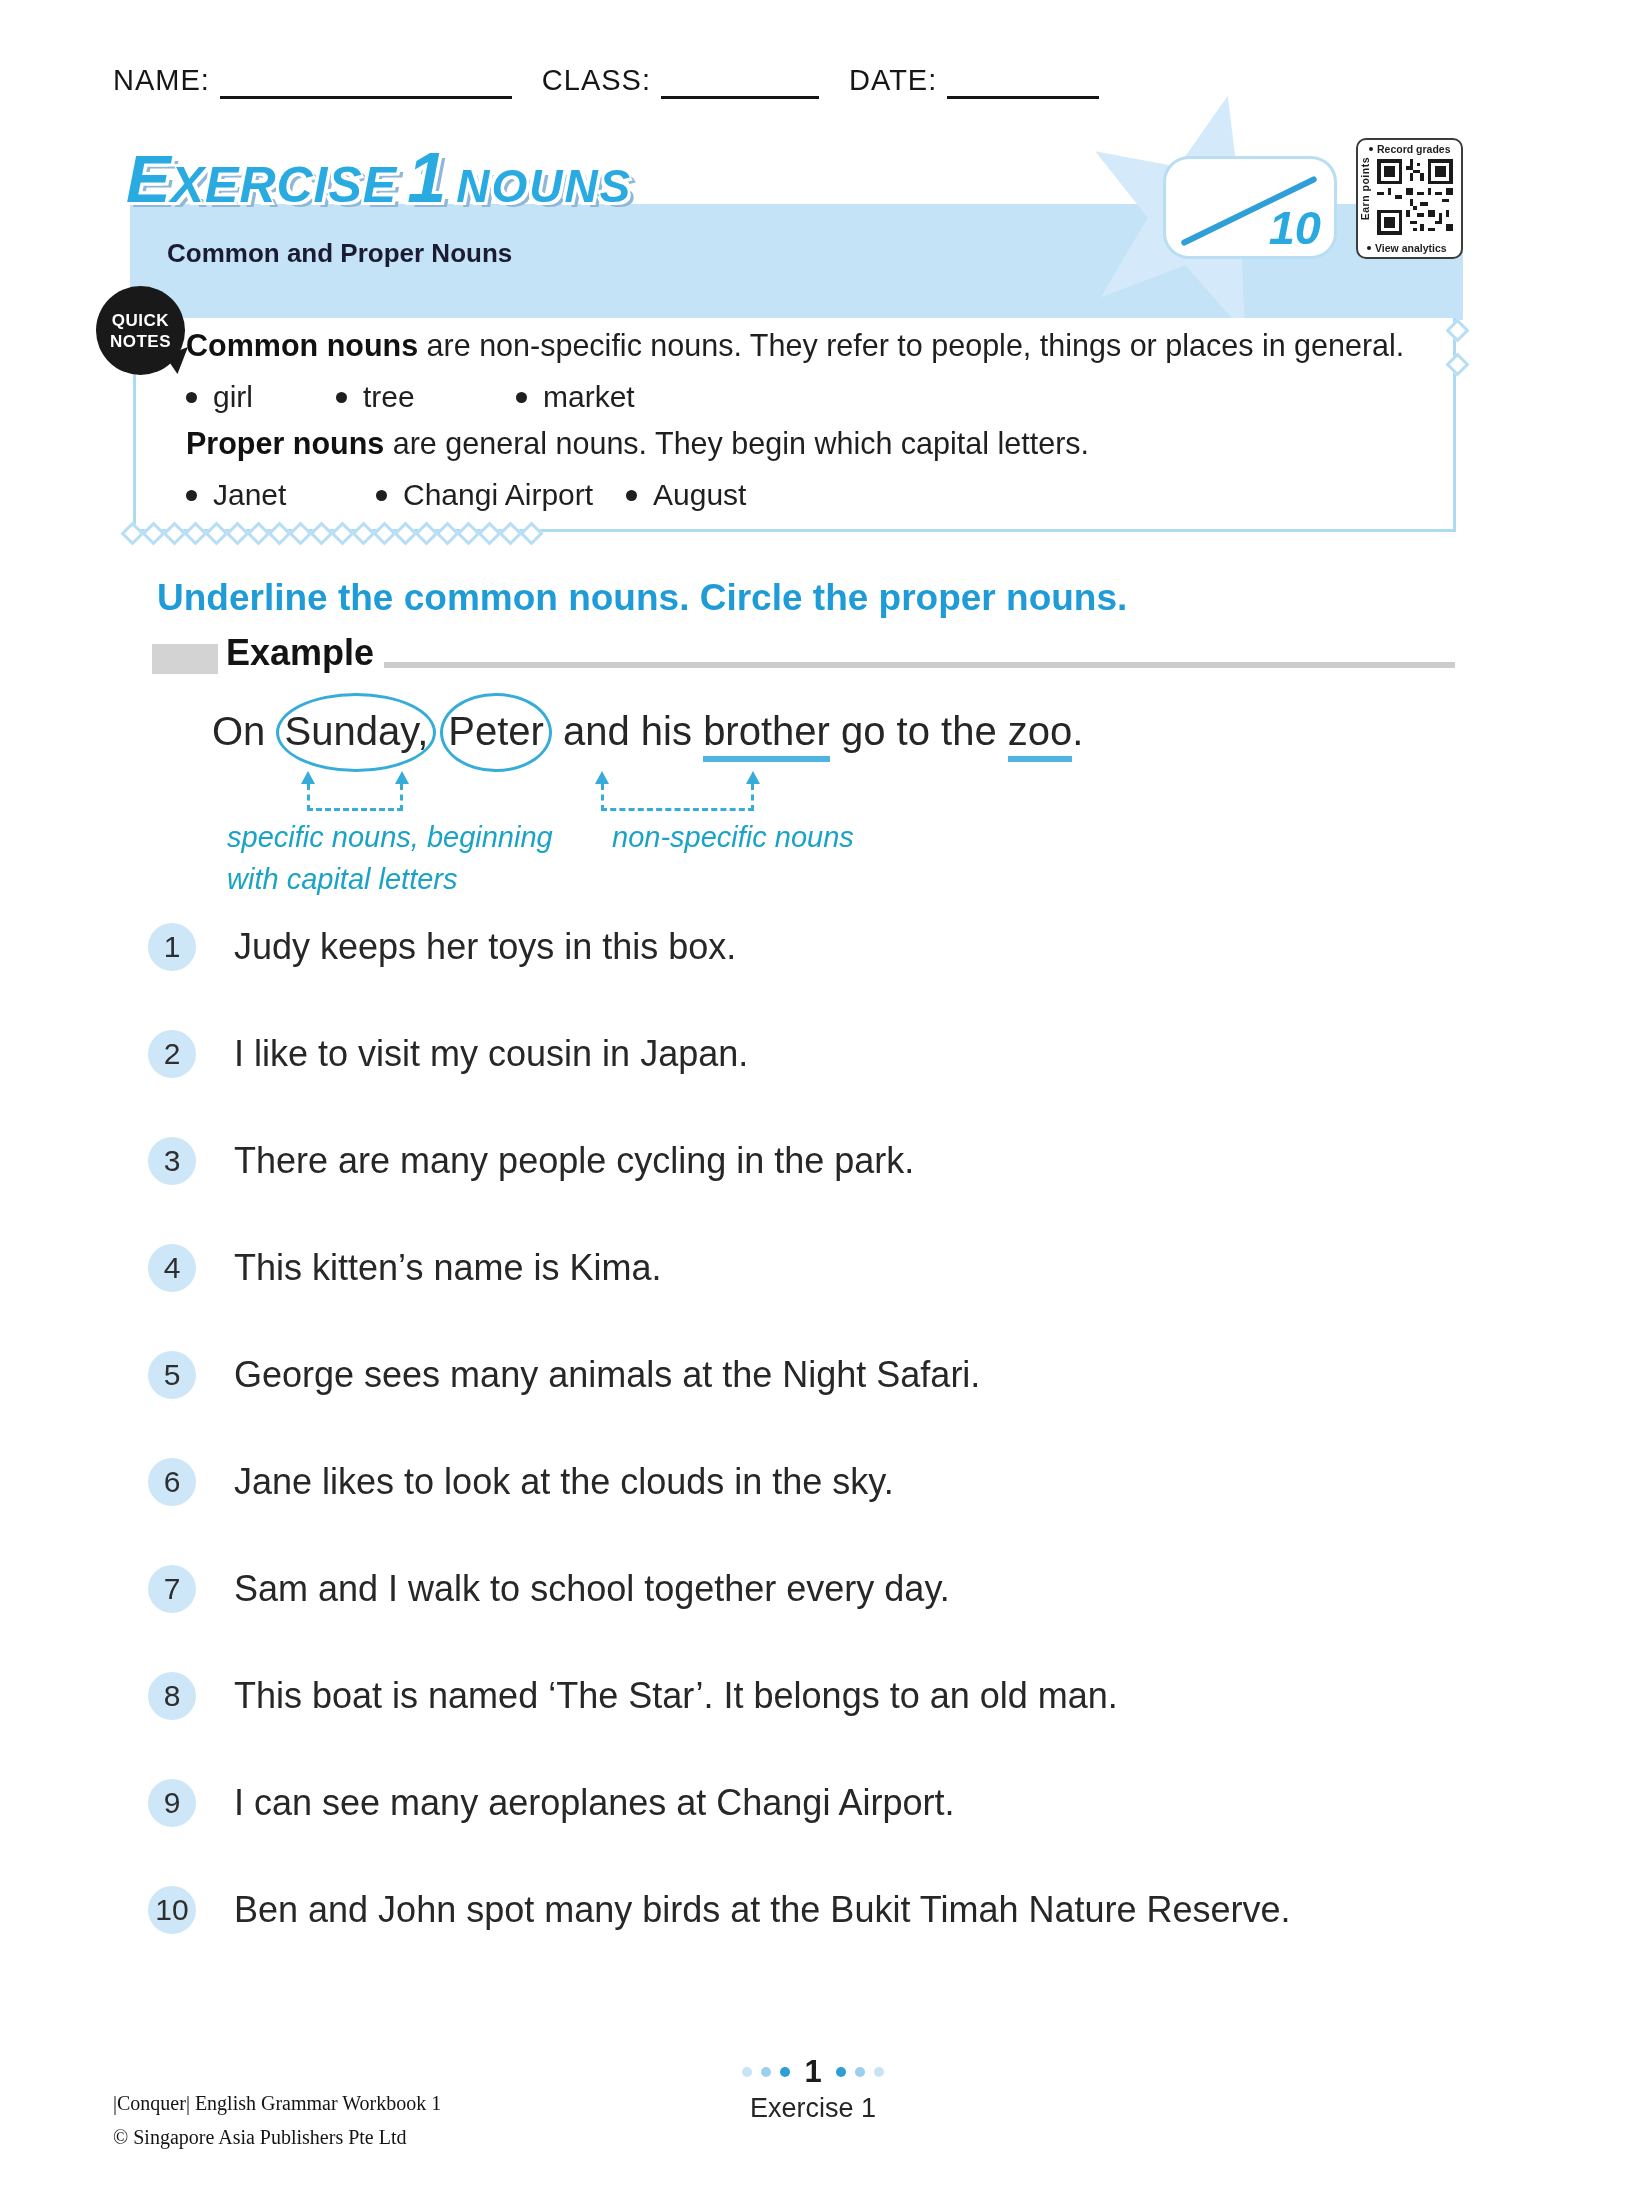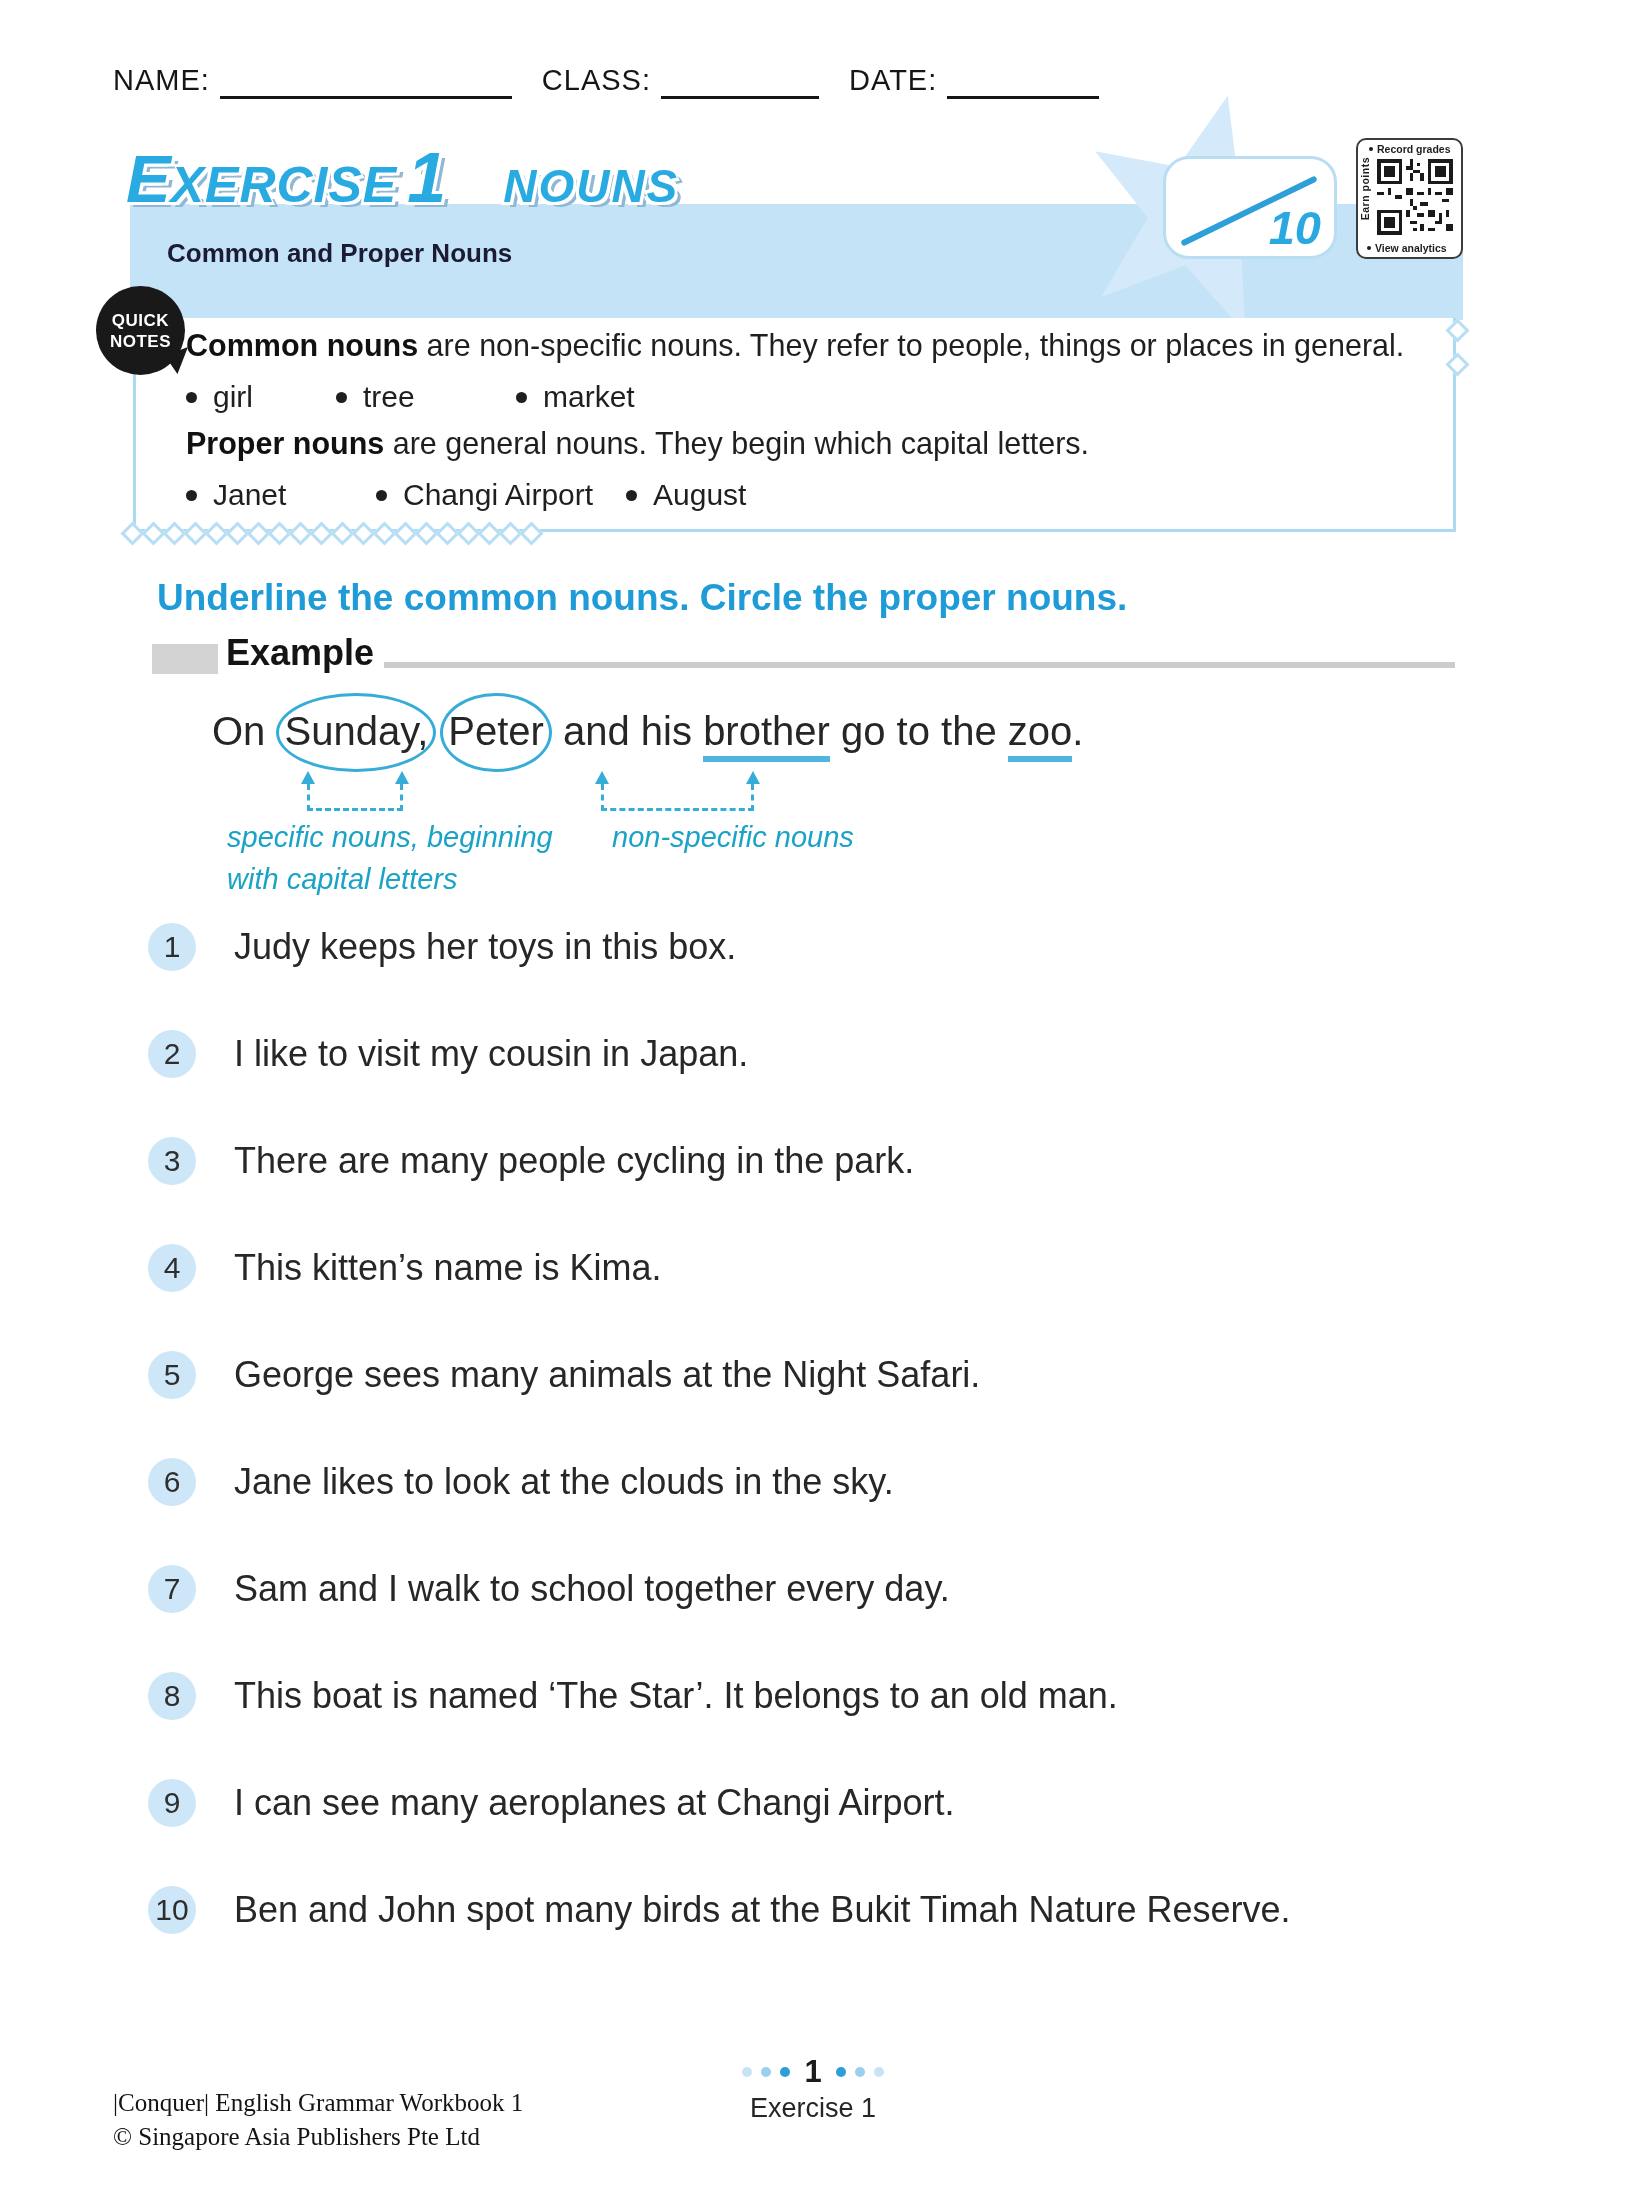--- a/index.html
+++ b/index.html
@@ -21,21 +21,21 @@
   
   .band { position:absolute; left:130px; top:204px; width:1333px; height:116px;
           background:#c5e3f6; z-index:1; }
   .title { position:absolute; left:126px; top:138px; z-index:4; white-space:nowrap;
            font-style:italic; font-weight:bold; color:#29abe2;
            text-shadow:-3px -3px 0 #fff, 3px -3px 0 #fff, -3px 3px 0 #fff, 3px 3px 0 #fff,
                        6px 5px 0 #8fb8d6; }
   .title .big { font-size:67px; }
   .title .med { font-size:50px; letter-spacing:1px; }
   .title .num { font-size:70px; padding:0 10px; }
-  .title .topic { font-size:46px; letter-spacing:2px;margin-left:47px; }
+  .title .topic { font-size:46px; letter-spacing:2px; }
   .subtitle { position:absolute; left:167px; top:238px; z-index:4; font-size:26px;
               font-weight:bold; color:#1b1b33; }
 
   
   .star { position:absolute; left:1078px; top:92px; width:240px; height:246px; z-index:2;
           background:#d4eafa; transform:rotate(14deg);
           clip-path:polygon(50% 0%, 63% 33%, 98% 35%, 70% 56%, 81% 92%, 50% 71%, 19% 92%, 30% 56%, 2% 35%, 37% 33%); }
   .scorebox { position:absolute; left:1163px; top:156px; width:174px; height:103px; z-index:3;
               background:#fff; border:3px solid #b9ddf3; border-radius:26px; }
   .scoreline { position:absolute; left:8px; top:49px; width:150px; height:6px; border-radius:3px;
@@ -103,21 +103,21 @@
   
   .qlist { position:absolute; left:148px; top:922px; }
   .qrow { display:flex; align-items:center; height:50px; margin-bottom:57px; }
   .qnum { width:48px; height:48px; border-radius:50%; background:#cde7f8; color:#2e2e2e;
           font-size:30px; display:flex; align-items:center; justify-content:center;
           margin-right:38px; flex:none; }
   .qtext { font-size:36px; color:#272727; white-space:nowrap; }
 
   
   .fleft { position:absolute; left:113px; top:2086px; font-family:"Liberation Serif", serif;
-           font-size:25px; color:#141414; line-height:34px; }
+           font-size:20px; color:#141414; line-height:34px; }
   .fcenter { position:absolute; left:0; right:0; top:2054px; display:flex;
              flex-direction:column; align-items:center; }
   .dotsrow { display:flex; align-items:center; gap:9px; }
   .fdot { width:10px; height:10px; border-radius:50%; }
   .fd1 { background:#c7e4f5; } .fd2 { background:#9bcfee; } .fd3 { background:#2d9fd6; }
   .fpage { font-size:31px; font-weight:bold; color:#1c1c1c; margin:0 5px; }
   .fex { font-size:27px; color:#262626; margin-top:3px; }
 </style>
 </head>
 <body>

